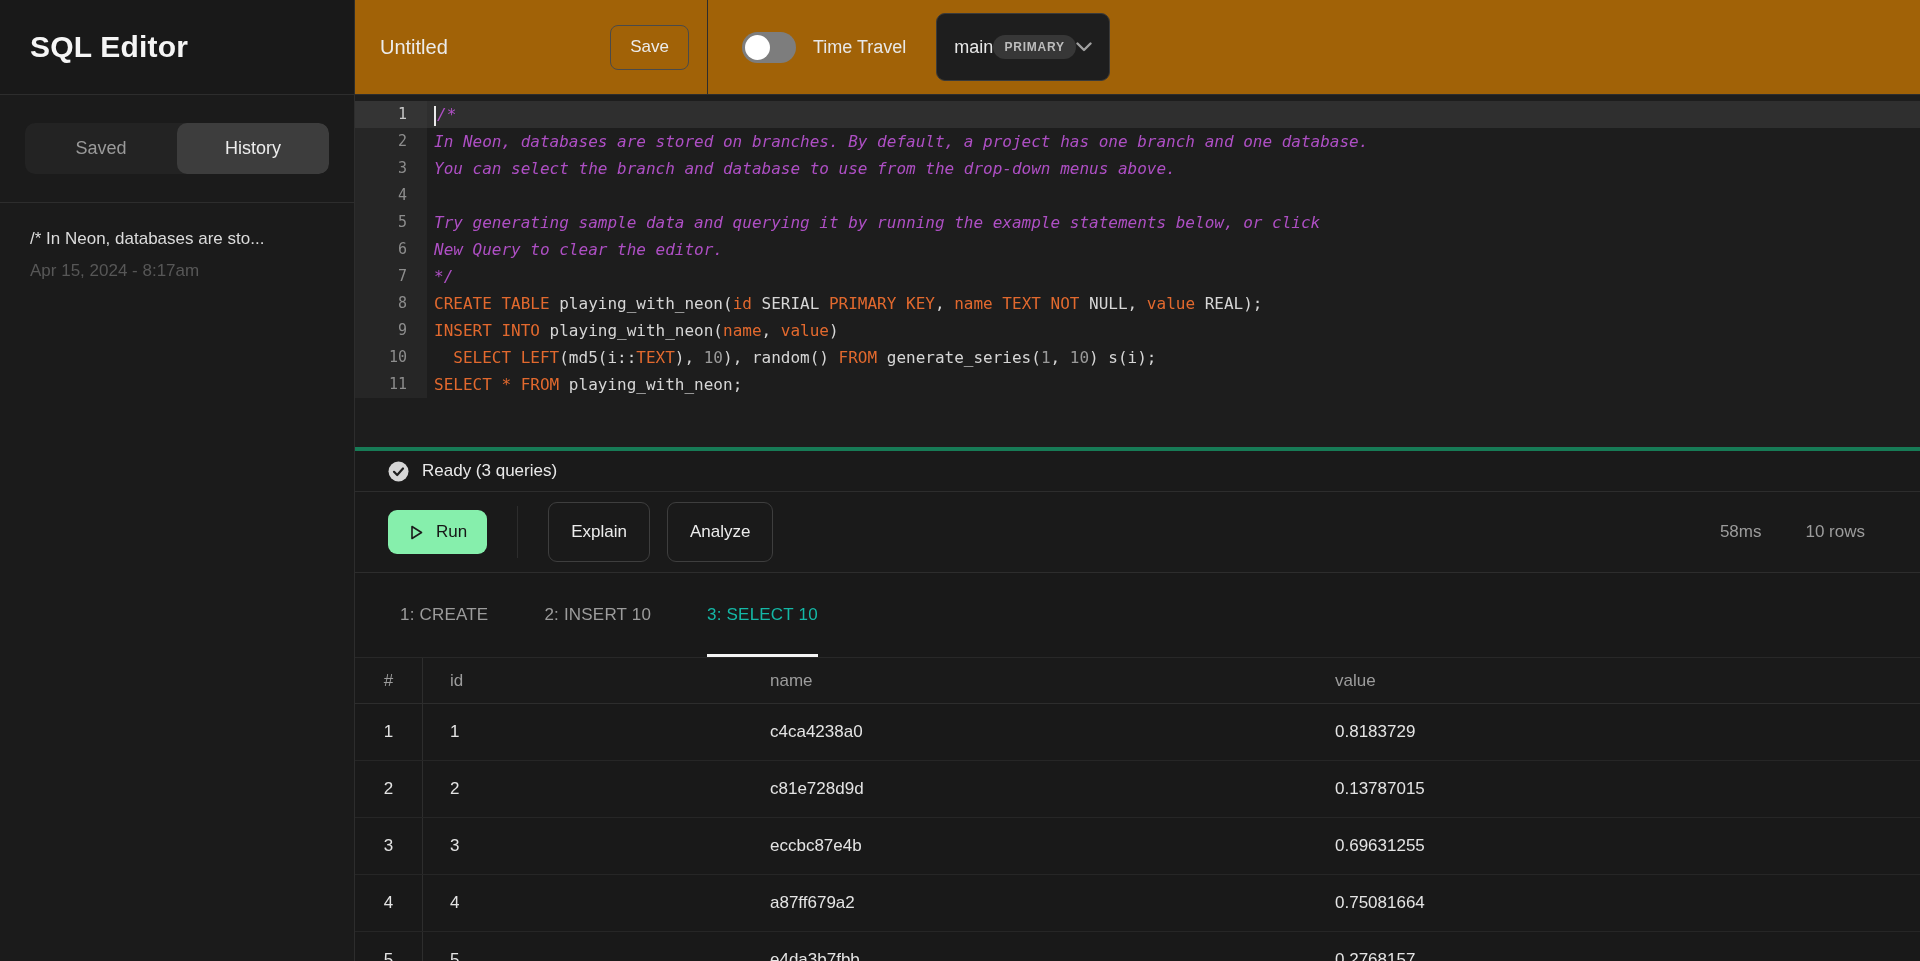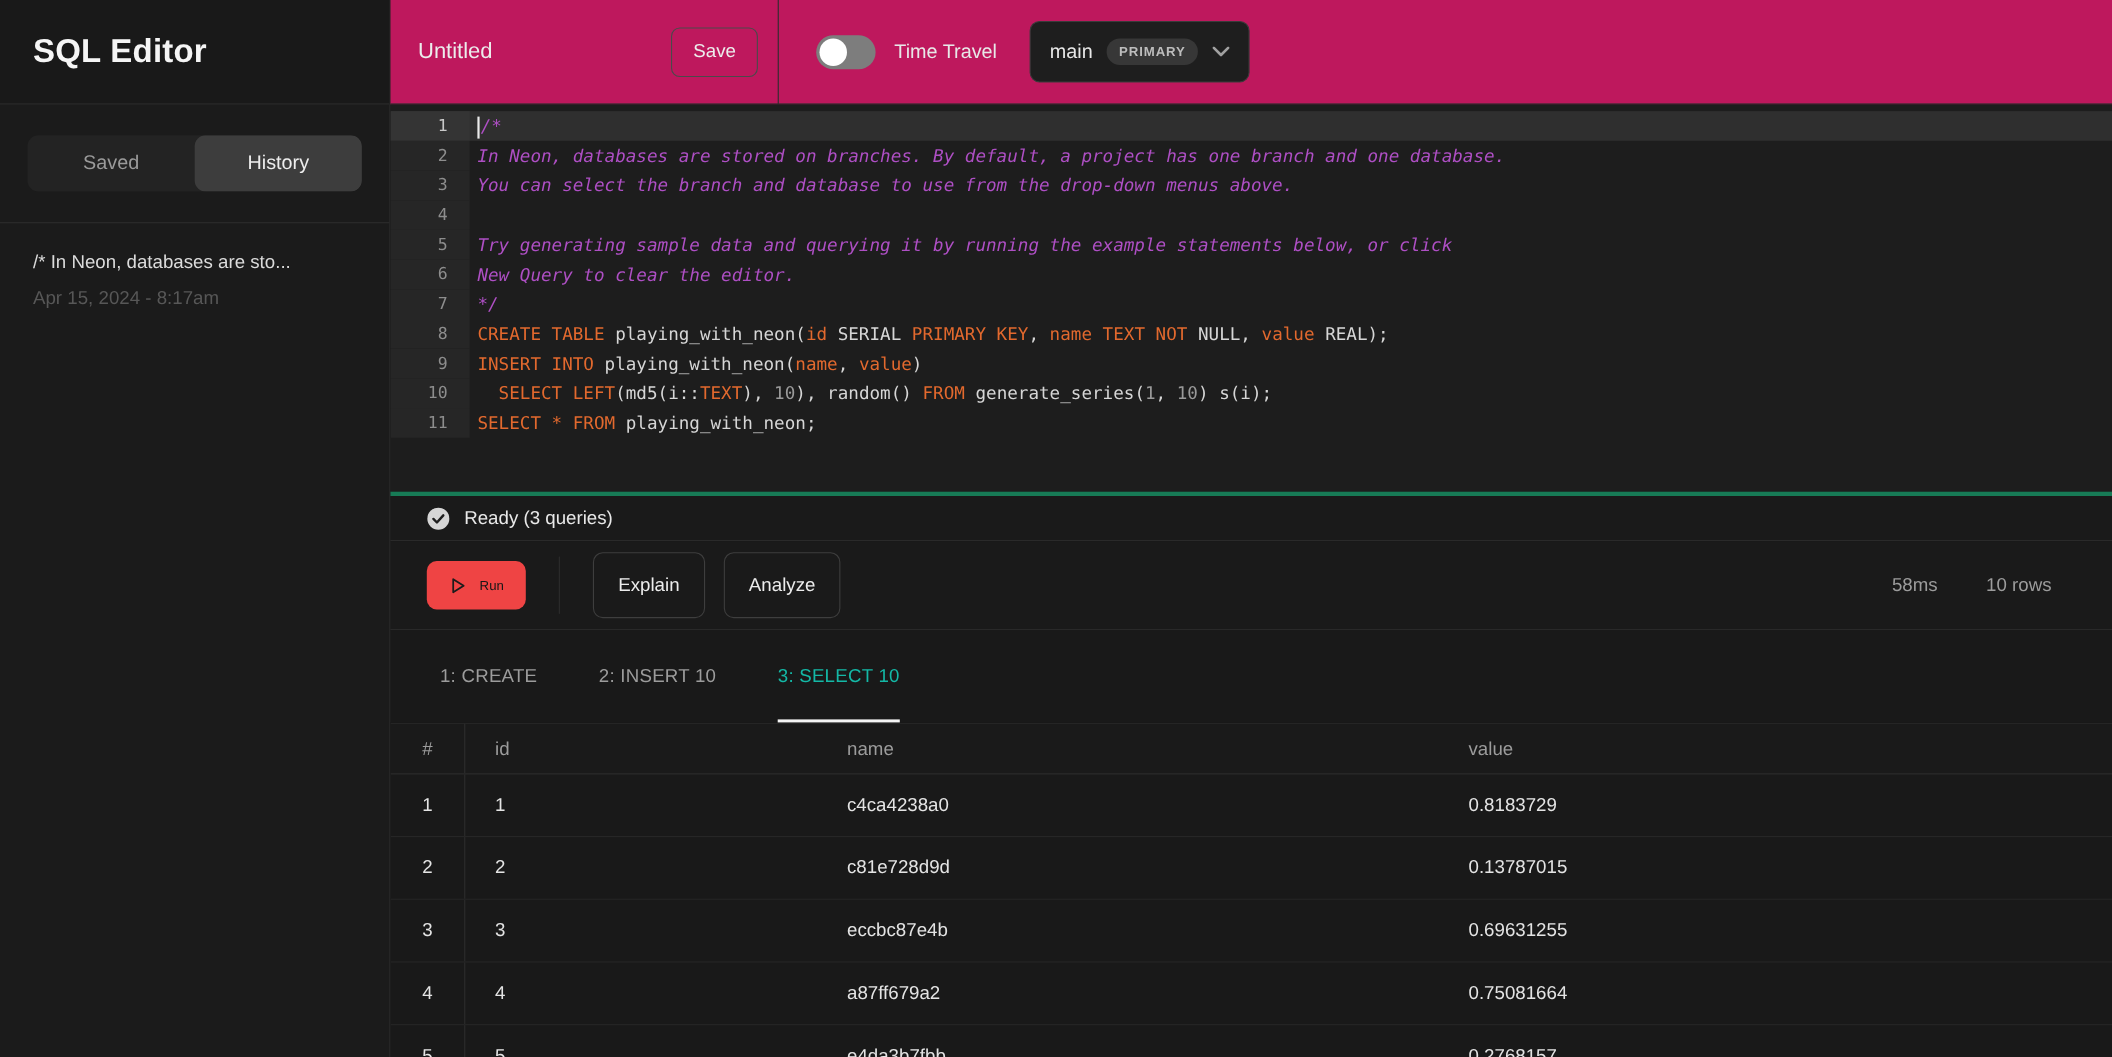--- a/index.html
+++ b/index.html
@@ -20,30 +20,30 @@
   .segment.active { background: #3d3d3d; color: #ededed; }
   .history-list { flex: 1; }
   .history-item { padding: 26px 30px 0 30px; cursor: pointer; }
   .history-preview { font-size: 17px; color: #dcdcdc; margin-bottom: 12px; }
   .history-time { font-size: 17px; color: #575757; }
 
   
   .main { flex: 1; display: flex; flex-direction: column; min-width: 0; }
 
   
-  .topbar { height: 95px; min-height: 95px; background: #be185d; border-bottom: 1px solid #2d2d2d; display: flex; align-items: center; }
+  .topbar { height: 95px; min-height: 95px; background: #a16207; border-bottom: 1px solid #2d2d2d; display: flex; align-items: center; }
   .topbar-left { width: 352px; min-width: 352px; display: flex; align-items: center; justify-content: space-between; padding: 0 18px 0 25px; }
   .query-title { font-size: 20px; color: #ececec; }
   .save-btn { background: transparent; border: 1px solid #4a4a4a; border-radius: 8px; height: 45px; padding: 0 19px; color: #ececec; font-size: 17px; font-family: inherit; cursor: pointer; }
   .topbar-vdivider { width: 1px; height: 95px; background: #2d2d2d; }
   .toggle-group { display: flex; align-items: center; gap: 17px; margin-left: 34px; }
   .toggle { width: 54px; height: 31px; border-radius: 16px; background: #7d7d7d; position: relative; cursor: pointer; }
   .toggle-knob { position: absolute; left: 3px; top: 3px; width: 25px; height: 25px; border-radius: 50%; background: #ffffff; }
   .toggle-label { font-size: 18px; color: #e8e8e8; }
-  .select { height: 56px; border: 1px solid #3a3a3a; border-radius: 9px; background: #1e1e1e; display: flex; align-items: center; gap: 13px; padding: 0 17px; cursor: pointer; }
+  .select { height: 68px; border: 1px solid #3a3a3a; border-radius: 9px; background: #1e1e1e; display: flex; align-items: center; padding: 0 17px; cursor: pointer; }
   .select.branch { margin-left: 30px; }
   .select { margin-right: 0; }
   .select + .select { margin-left: 16px; }
   .select-name { font-size: 18px; color: #e8e8e8; }
   .badge { background: #373737; color: #bdbdbd; font-size: 12px; font-weight: bold; letter-spacing: 0.8px; padding: 5px 11px; border-radius: 12px; display: flex; align-items: center; gap: 7px; }
   .badge .dot { width: 9px; height: 9px; border-radius: 50%; background: #2edba4; }
   .chevron { display: flex; align-items: center; }
   .select.db { width: 255px; justify-content: space-between; margin-left: 16px; }
 
   
@@ -60,21 +60,21 @@
   .caret { display: inline-block; width: 2px; height: 20px; background: #eaeaea; vertical-align: middle; margin-right: 1px; }
 
   .green-bar { height: 4px; min-height: 4px; background: #177b56; }
 
   
   .status-row { height: 41px; min-height: 41px; border-bottom: 1px solid #2d2d2d; display: flex; align-items: center; padding-left: 33px; gap: 13px; background: #1a1a1a; }
   .status-text { font-size: 17px; color: #e9e9e9; }
 
   
   .actions-row { height: 81px; min-height: 81px; border-bottom: 1px solid #2d2d2d; display: flex; align-items: center; padding: 0 55px 0 33px; background: #1a1a1a; }
-  .run-btn { background: #ef4444; color: #161616; border: none; height: 44px; border-radius: 9px; padding: 0 20px; display: flex; gap: 11px; font-size: 12px; font-weight: 500; align-items: center; font-family: inherit; cursor: pointer; }
+  .run-btn { background: #86efac; color: #161616; border: none; height: 44px; border-radius: 9px; padding: 0 20px; display: flex; gap: 11px; font-size: 17px; font-weight: 500; align-items: center; font-family: inherit; cursor: pointer; }
   .actions-vdivider { width: 1px; height: 52px; background: #2d2d2d; margin: 0 30px; }
   .ghost-btn { border: 1px solid #3e3e3e; border-radius: 9px; height: 60px; padding: 0 22px; color: #ececec; font-size: 17px; background: transparent; font-family: inherit; cursor: pointer; }
   .ghost-btn + .ghost-btn { margin-left: 17px; }
   .metrics { margin-left: auto; display: flex; gap: 44px; color: #9c9c9c; font-size: 17px; }
 
   
   .tabs-row { height: 84px; min-height: 84px; display: flex; align-items: stretch; padding-left: 45px; background: #191919; }
   .rtab { display: flex; align-items: center; margin-right: 56px; border-bottom: 3px solid transparent; padding-top: 3px; font-size: 17px; color: #9c9c9c; letter-spacing: 0.2px; cursor: pointer; }
   .rtab.active { color: #14b8a6; border-bottom-color: #f5f5f5; }
 

